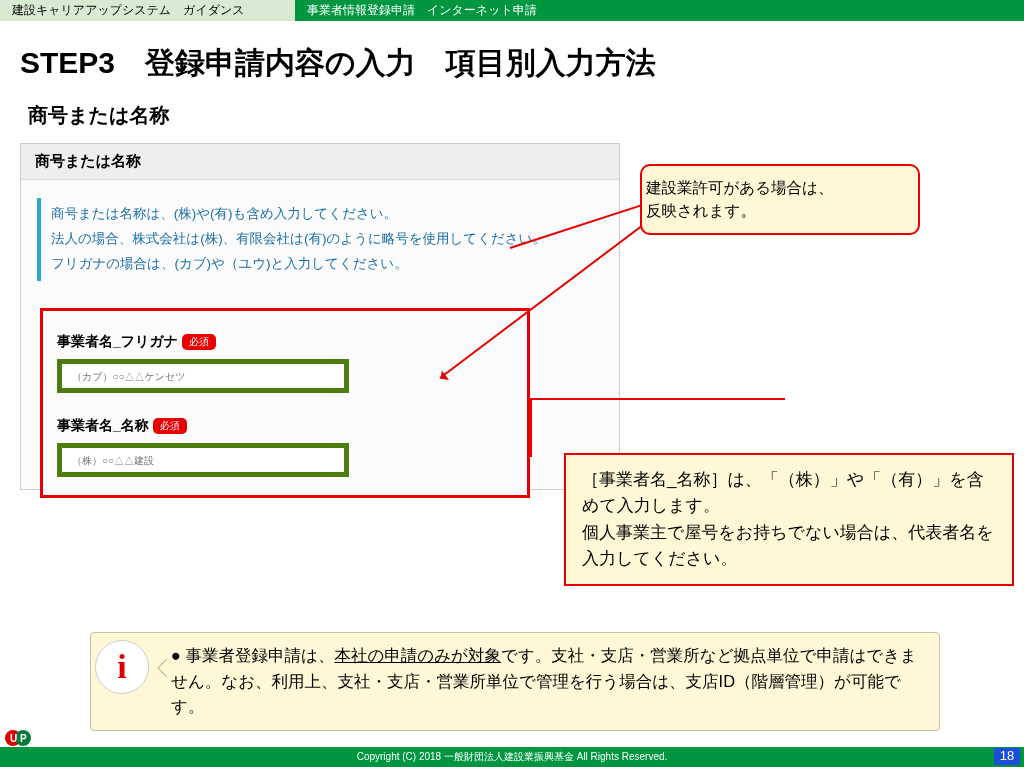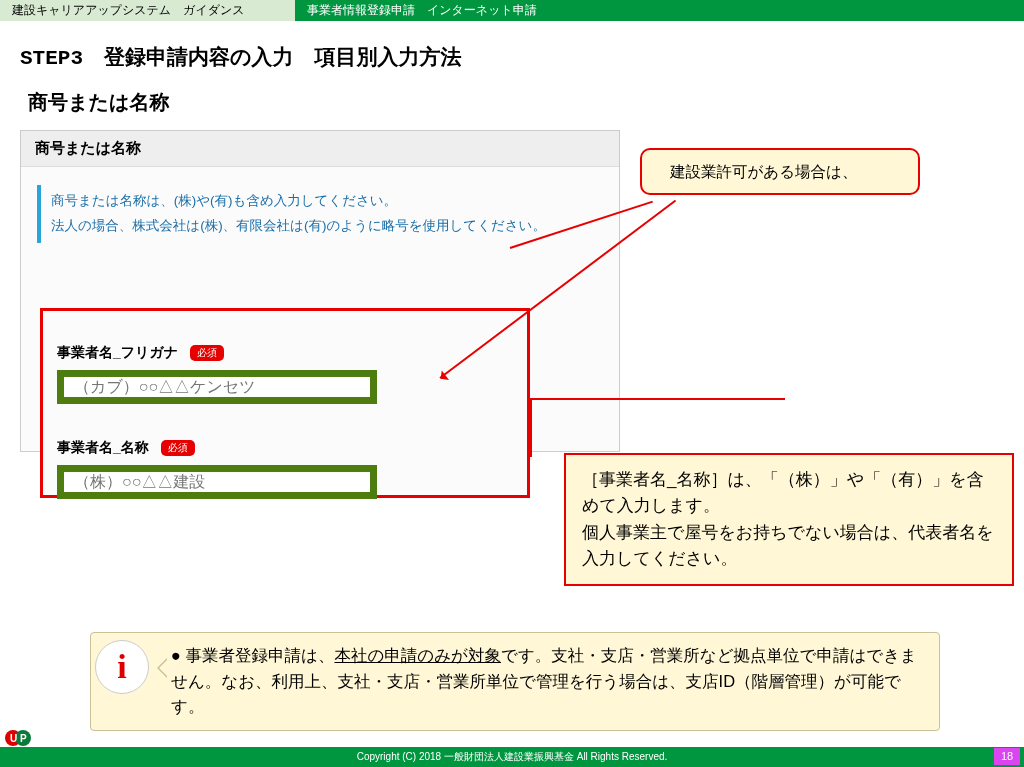--- a/index.html
+++ b/index.html
@@ -14,21 +14,21 @@
   .topbar { height: 21px; background: #009640; width: 100%; display:flex; }
   .top-left {
     height:21px; background:#d9ead3; color:#000000; font-size:12px;
     padding:2px 12px; width:295px;
   }
   .top-right {
     height:21px; background:#009640; color:#fff; font-size:12px;
     padding:2px 12px;
   }
 
-  .step-title { font-size:21px; font-weight:bold; padding: 22px 20px 8px 20px; font-family: Liberation Mono, monospace; }
+  .step-title { font-size:30px; font-weight:bold; padding: 22px 20px 8px 20px; }
   .sub-title  { font-size:20px; font-weight:bold; padding: 10px 0 14px 28px; }
 
   .panel {
     margin: 0 20px;
     border:1px solid #ccc;
     background:#fbfbfb;
     position: relative;
     width: 600px;
   }
   .panel-header {
@@ -45,32 +45,32 @@
   .form-area {
     position:absolute;
     left: 40px;
     top: 308px;
     width: 490px;
     height: 190px;
     border: 3px solid #e60000;
     background: #fbfbfb;
     padding: 14px 14px;
   }
-  .field-label { font-size:14px; font-weight:bold; display:flex; align-items:center; gap:12px; margin-top:19px;}
+  .field-label { font-size:14px; font-weight:bold; display:flex; align-items:center; gap:4px; margin-top:8px;}
   .req { background:#e60000; color:#fff; font-size:10px; padding:1px 7px; border-radius:5px; font-weight:normal;}
   .text-input {
-    width: 320px; height: 34px; border:7px solid #4d7c0f; background:#fff;
-    font-size:16px; padding:0 10px; color:#aaa; margin:8px 0 16px 0;
+    width: 292px; height: 34px; border:5px solid #4d7c0f; background:#fff;
+    font-size:10px; padding:0 10px; color:#aaa; margin:8px 0 16px 0;
   }
 
   
   .callout1 {
-    position:absolute; left:640px; top:148px; width:280px;
+    position:absolute; left:640px; top:164px; width:280px;
     background:#fff7d6; border:2px solid #e60000; border-radius:10px;
-    padding:10px 28px; font-size:15.5px; line-height:1.5;
+    padding:10px 4px; font-size:15.5px; line-height:1.5;
   }
   .pointer1a {
     position:absolute; left:510px; top:247px; width:150px; height:0;
     border-top: 2px solid #e60000;
     transform: rotate(-18deg); transform-origin:left center;
   }
   .pointer1b {
     position:absolute; left:440px; top:377px; width:295px; height:0;
     border-top: 2px solid #e60000;
     transform: rotate(-37deg); transform-origin:left center;
@@ -117,21 +117,21 @@
   }
   .underline { text-decoration: underline; }
 
   .footer {
     position:absolute; left:0; bottom:0; width:100%; height:20px;
     background:#009640; color:#fff; font-size:10px;
     display:flex; align-items:center; justify-content:center;
   }
   .page-num {
     position:absolute; right:4px; bottom:2px; width:26px; height:17px;
-    background:#d946ef; color:#fff; font-size:11px; text-align:center; line-height:16px;
+    background:#1d4ed8; color:#fff; font-size:13px; text-align:center; line-height:16px;
   }
   .logo {
     position:absolute; left:4px; bottom:18px;
     width:30px; height:22px;
   }
   .logo svg { width:30px; height:22px; }
   .panel-shadow{
     height: 198px;
   }
 </style>
@@ -144,20 +144,21 @@
 </div>
 
 <div class="step-title">STEP3　登録申請内容の入力　項目別入力方法</div>
 <div class="sub-title">商号または名称</div>
 
 <div class="panel">
   <div class="panel-header">商号または名称</div>
   <div class="guide">
     <div>商号または名称は、(株)や(有)も含め入力してください。</div>
     <div>法人の場合、株式会社は(株)、有限会社は(有)のように略号を使用してください。</div>
+    <div>フリガナの場合は、(カブ)や（ユウ)と入力してください。</div>
   </div>
   <div class="panel-shadow"></div>
 </div>
 
 <div class="form-area">
   <div class="field-label">
     <span>事業者名_フリガナ</span>
     <span class="req">必須</span>
   </div>
   <input class="text-input" type="text" placeholder="（カブ）○○△△ケンセツ" style="">
@@ -165,20 +166,21 @@
     <span>事業者名_名称</span>
     <span class="req">必須</span>
   </div>
   <input class="text-input" type="text" placeholder="（株）○○△△建設" style="">
 </div>
 
 <div class="pointer1a"></div>
 <div class="pointer1b"></div>
 <div class="callout1">
   <div>建設業許可がある場合は、</div>
+  <div>反映されます。</div>
 </div>
 
 <div class="pointer2b"></div>
 <div class="pointer2"></div>
 <div class="callout2">
   <div>［事業者名_名称］は、「（株）」や「（有）」を含めて入力します。</div>
   <div>個人事業主で屋号をお持ちでない場合は、代表者名を入力してください。</div>
 </div>
 
 <div class="info-box">

